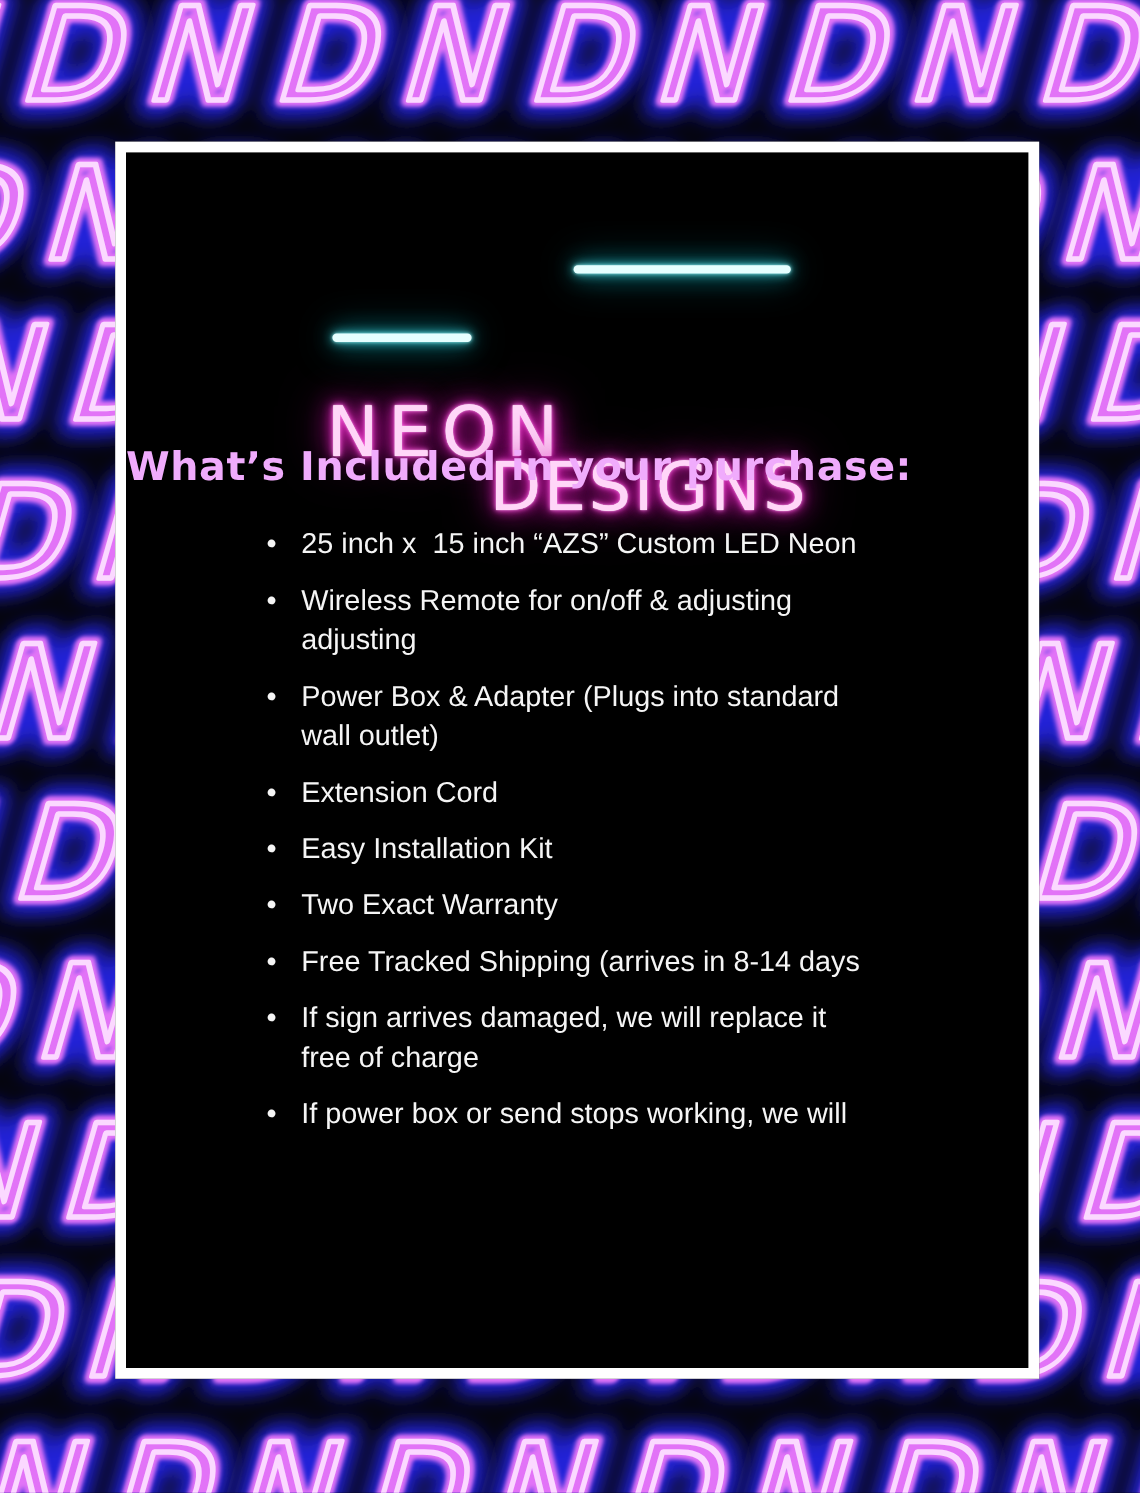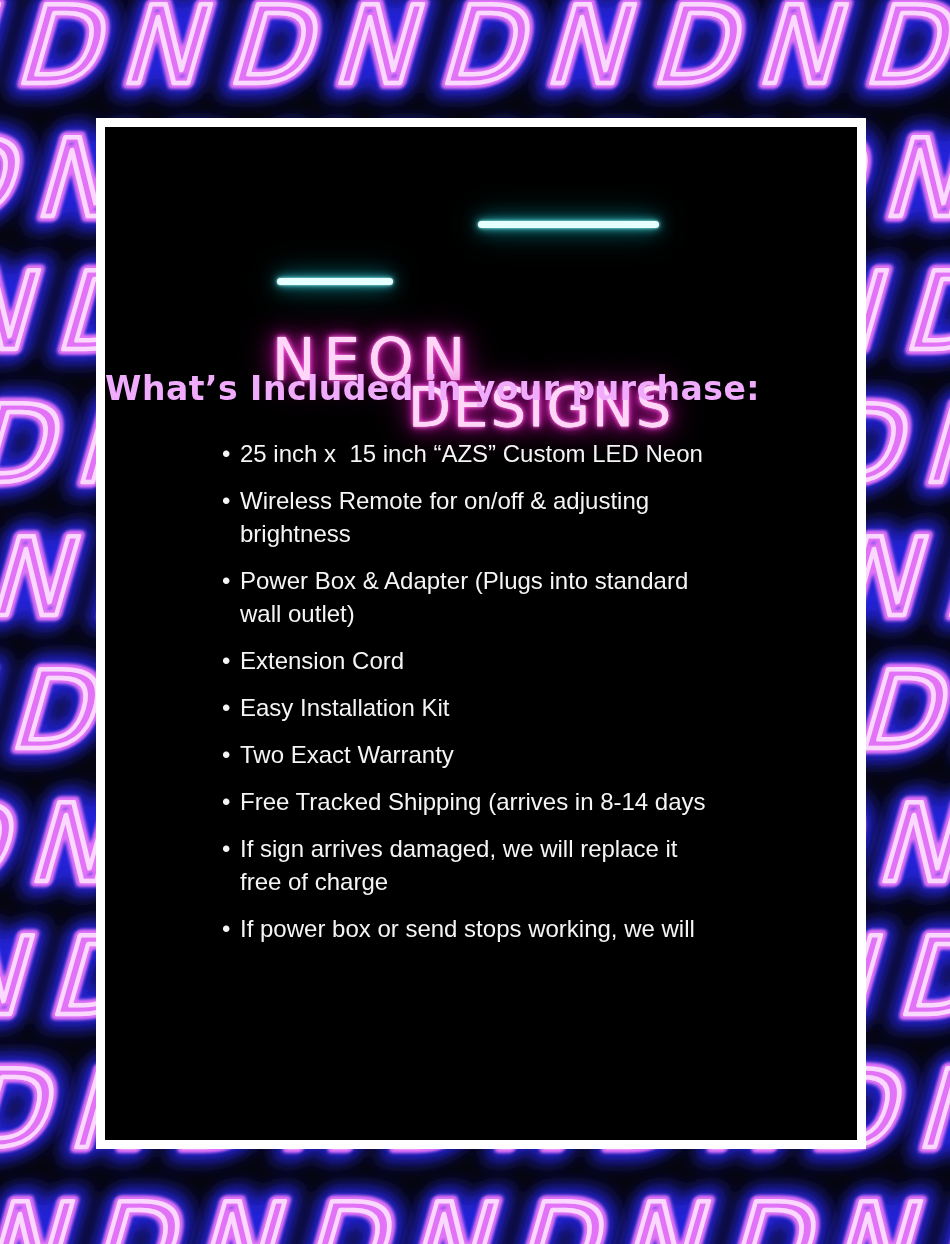--- a/index.html
+++ b/index.html
@@ -48,21 +48,21 @@
     position:absolute;left:117px;top:310px;width:545px;
     margin:0;padding:0;list-style:none;
   }
   .list li{
     display:flex;margin:0 0 14px 0;
     font-size:24px;line-height:33px;color:#f5f5f5;
     font-family:"Liberation Sans", sans-serif;
   }
   .blt{flex:0 0 18px;width:18px;}
   .txt{flex:1;}
-  .ln{display:block;white-space:pre-wrap;}
+  .ln{display:block;white-space:pre-wrap;margin-left:11px;}
 </style>
 </head>
 <body>
 
 <svg id="bg" width="950" height="1244" viewBox="0 0 950 1244">
   <defs>
     <filter id="b8" x="-80%" y="-80%" width="260%" height="260%">
         <feGaussianBlur stdDeviation="8"></feGaussianBlur>
       </filter>
     <filter id="b2" x="-60%" y="-60%" width="220%" height="220%">
@@ -185,21 +185,21 @@
       <li>
         <span class="blt">•</span>
         <span class="txt">
           <span class="ln">25 inch x  15 inch “AZS” Custom LED Neon</span>
         </span>
       </li>
       <li>
         <span class="blt">•</span>
         <span class="txt">
           <span class="ln">Wireless Remote for on/off &amp; adjusting</span>
-          <span class="ln">brightness</span>
+          <span class="ln">adjusting</span>
         </span>
       </li>
       <li>
         <span class="blt">•</span>
         <span class="txt">
           <span class="ln">Power Box &amp; Adapter (Plugs into standard</span>
           <span class="ln">wall outlet)</span>
         </span>
       </li>
       <li>

